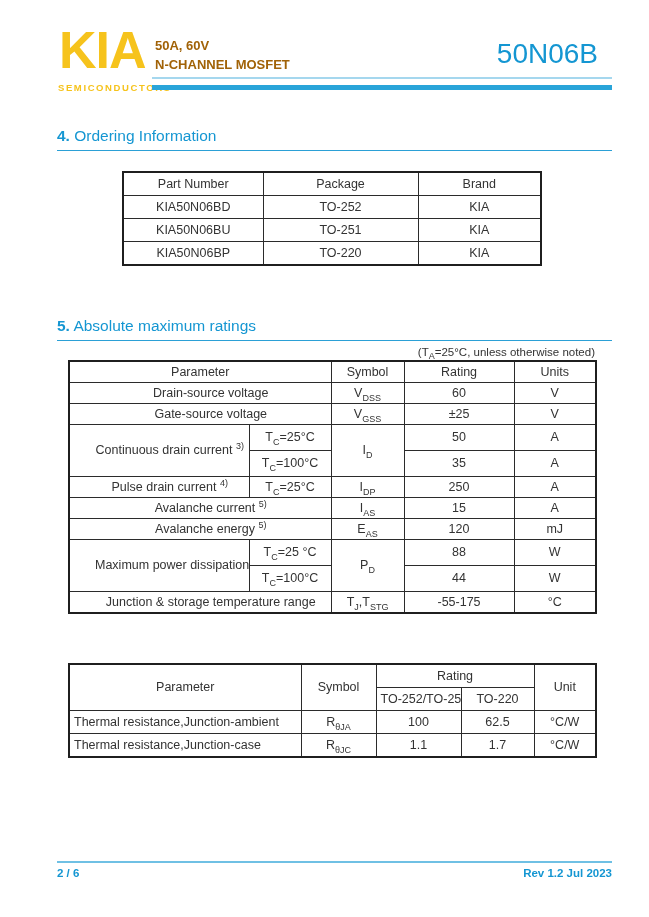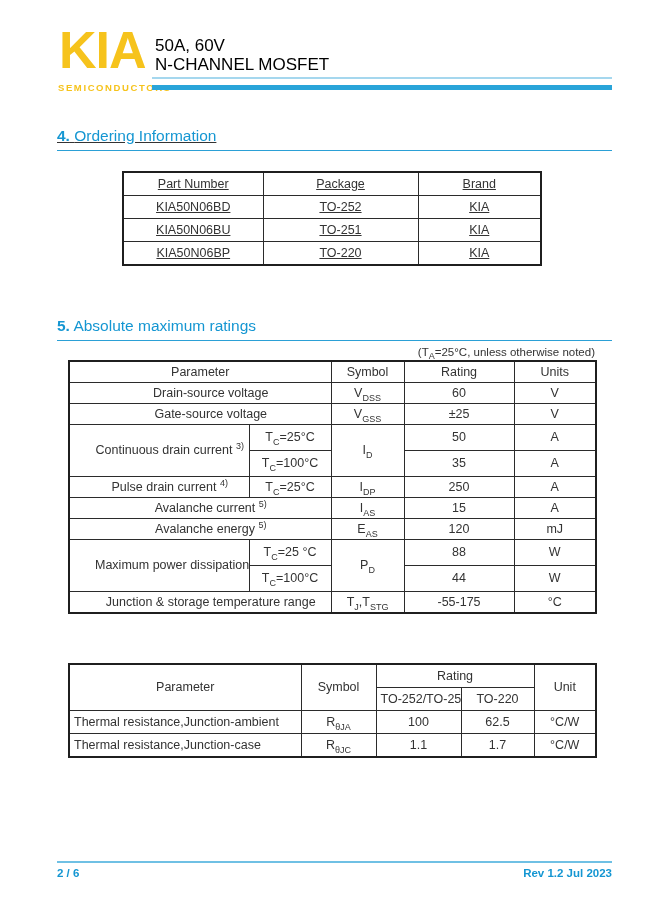--- a/index.html
+++ b/index.html
@@ -4,22 +4,22 @@
 <style>
   html,body{margin:0;padding:0;background:#ffffff;}
   .page{position:relative;width:649px;height:917px;background:#ffffff;overflow:hidden;
         font-family:"Liberation Sans", sans-serif;color:#333;}
 
   
   .logo{position:absolute;left:59px;top:24px;font-size:52px;font-weight:bold;
         letter-spacing:-1px;color:#f6c31c;line-height:52px;}
   .logo-sub{position:absolute;left:58px;top:82px;font-size:9.5px;font-weight:bold;
         letter-spacing:1.6px;color:#f6c31c;}
-  .subtitle{position:absolute;left:155px;top:36px;font-size:17px;font-weight:normal;
-        color:#000000;line-height:19px;}
+  .subtitle{position:absolute;left:155px;top:36px;font-size:13px;font-weight:bold;
+        color:#a16207;line-height:19px;}
   .part-number{position:absolute;right:51px;top:38px;font-size:28px;color:#1496d2;}
   .rule-thin{position:absolute;left:152px;right:37px;top:77px;height:2px;background:#a5d7ee;}
   .rule-thick{position:absolute;left:152px;right:37px;top:85px;height:5px;background:#29a4d9;}
 
   
   .section{position:absolute;left:57px;width:555px;}
   .sec-h{margin:0;font-size:15.5px;font-weight:normal;color:#1496d2;
          padding-bottom:5px;border-bottom:1px solid #2ba0d6;}
   .sec-h b{font-weight:bold;}
 
@@ -54,24 +54,25 @@
 <body>
 
 <div class="page">
 
   <div class="logo">KIA</div>
   <div class="logo-sub">SEMICONDUCTORS</div>
   <div class="subtitle">
     <div>50A, 60V</div>
     <div>N-CHANNEL MOSFET</div>
   </div>
+  <div class="part-number">50N06B</div>
   <div class="rule-thin"></div>
   <div class="rule-thick"></div>
 
-  <div class="section" style="top:127px;text-decoration:underline;">
+  <div class="section" style="top:127px;">
     <h2 class="sec-h"><b>4.</b> <span>Ordering Information</span></h2>
     <table class="ordering-table">
       <colgroup>
           <col style="width:140px">
           <col style="width:155px">
           <col style="width:123px">
         </colgroup>
       <tbody>
           <tr>
         <th>Part Number</th>

